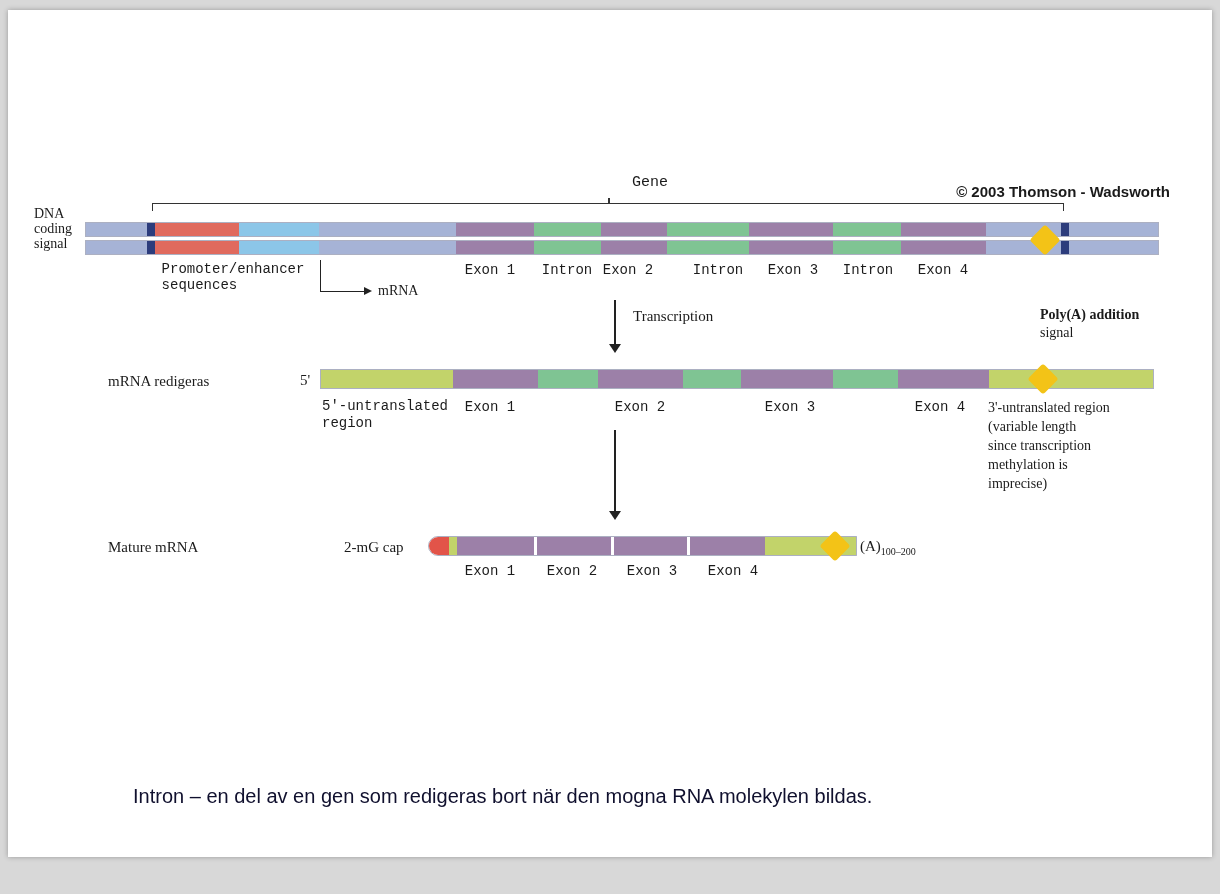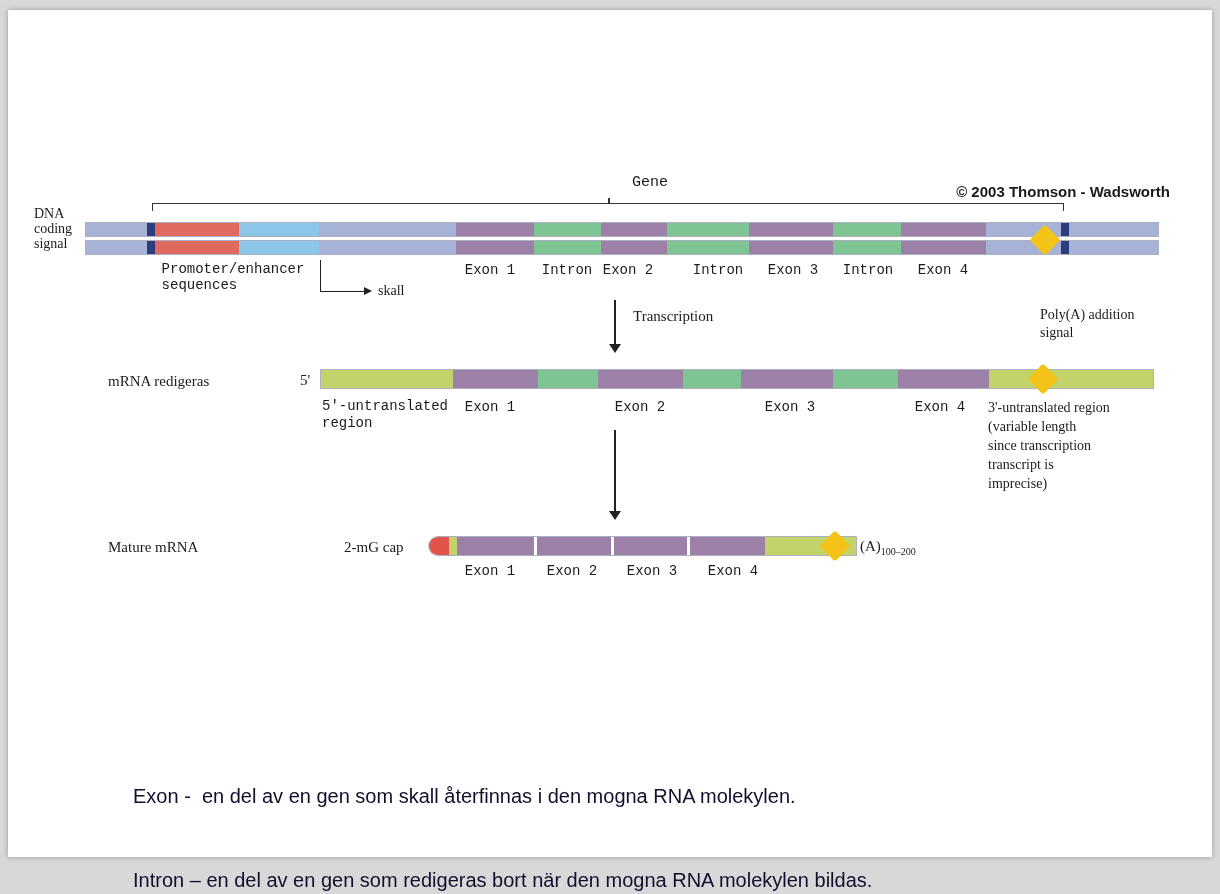--- a/index.html
+++ b/index.html
@@ -95,28 +95,28 @@
   <div class="abs serif s14 ctr" style="left:490px;top:262px;">Exon 1</div>
   <div class="abs serif s14 ctr" style="left:567px;top:262px;">Intron</div>
   <div class="abs serif s14 ctr" style="left:628px;top:262px;">Exon 2</div>
   <div class="abs serif s14 ctr" style="left:718px;top:262px;">Intron</div>
   <div class="abs serif s14 ctr" style="left:793px;top:262px;">Exon 3</div>
   <div class="abs serif s14 ctr" style="left:868px;top:262px;">Intron</div>
   <div class="abs serif s14 ctr" style="left:943px;top:262px;">Exon 4</div>
 
   <div class="abs elbow" style="left:320px;top:260px;width:46px;height:31px;"></div>
   <div class="abs head-right" style="left:364px;top:287px;"></div>
-  <div class="abs serif s14" style="left:378px;top:283px;">skall</div>
+  <div class="abs serif s14" style="left:378px;top:283px;">mRNA</div>
 
   <div class="abs vline" style="left:614px;top:300px;height:45px;"></div>
   <div class="abs head-down" style="left:609px;top:344px;"></div>
   <div class="abs serif s15" style="left:633px;top:308px;">Transcription</div>
 
   <div class="abs serif s14" style="left:1040px;top:306px;line-height:18px;">
-    <span style="display:block;">Poly(A) addition</span>
+    <span style="display:block;font-weight:bold;">Poly(A) addition</span>
     <span style="display:block;">signal</span>
   </div>
 
   <div class="abs serif s15" style="left:108px;top:373px;">mRNA redigeras</div>
   <div class="abs serif s15" style="left:300px;top:372px;">5'</div>
   <div class="abs bar rna-bar" style="left:320px;top:369px;">
       <div class="seg" style="width: 132px; background: rgb(194, 211, 106);"></div>
       <div class="seg" style="width: 85px; background: rgb(156, 128, 168);"></div>
       <div class="seg" style="width: 60px; background: rgb(127, 196, 147);"></div>
       <div class="seg" style="width: 85px; background: rgb(156, 128, 168);"></div>
@@ -134,21 +134,21 @@
   </div>
   <div class="abs serif s14 ctr" style="left:490px;top:399px;">Exon 1</div>
   <div class="abs serif s14 ctr" style="left:640px;top:399px;">Exon 2</div>
   <div class="abs serif s14 ctr" style="left:790px;top:399px;">Exon 3</div>
   <div class="abs serif s14 ctr" style="left:940px;top:399px;">Exon 4</div>
 
   <div class="abs serif s14 lh19" style="left:988px;top:398px;">
     <span style="display:block;">3'-untranslated region</span>
     <span style="display:block;">(variable length</span>
     <span style="display:block;">since transcription</span>
-    <span style="display:block;">transcript is</span>
+    <span style="display:block;">methylation is</span>
     <span style="display:block;">imprecise)</span>
   </div>
 
   <div class="abs vline" style="left:614px;top:430px;height:82px;"></div>
   <div class="abs head-down" style="left:609px;top:511px;"></div>
 
   <div class="abs serif s15" style="left:108px;top:539px;">Mature mRNA</div>
   <div class="abs serif s15" style="left:344px;top:539px;">2-mG cap</div>
   <div class="abs bar rna-bar mature-bar" style="left:428px;top:536px;">
       <div class="seg" style="width: 20px; background: rgb(226, 84, 73);"></div>
@@ -165,16 +165,15 @@
   <div class="abs diamond" style="left:824px;top:535px;"></div>
   <div class="abs serif s15" style="left:860px;top:538px;">
     <span>(A)</span><sub style="font-size:10px;">100–200</sub>
   </div>
   <div class="abs serif s14 ctr" style="left:490px;top:563px;">Exon 1</div>
   <div class="abs serif s14 ctr" style="left:572px;top:563px;">Exon 2</div>
   <div class="abs serif s14 ctr" style="left:652px;top:563px;">Exon 3</div>
   <div class="abs serif s14 ctr" style="left:733px;top:563px;">Exon 4</div>
 
   <div class="abs notes" style="left:133px;top:726px;">
-    <span style="display:block;">Exon -  en del av en gen som skall återfinnas i den mogna RNA molekylen.</span>
     <span style="display:block;">Intron – en del av en gen som redigeras bort när den mogna RNA molekylen bildas.</span>
   </div>
 </div>
 
 </body></html>

